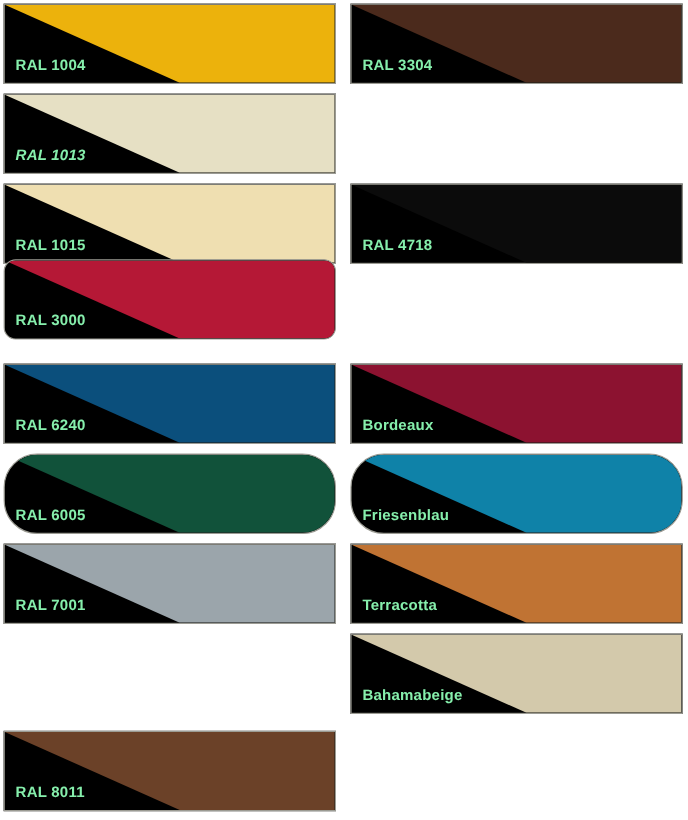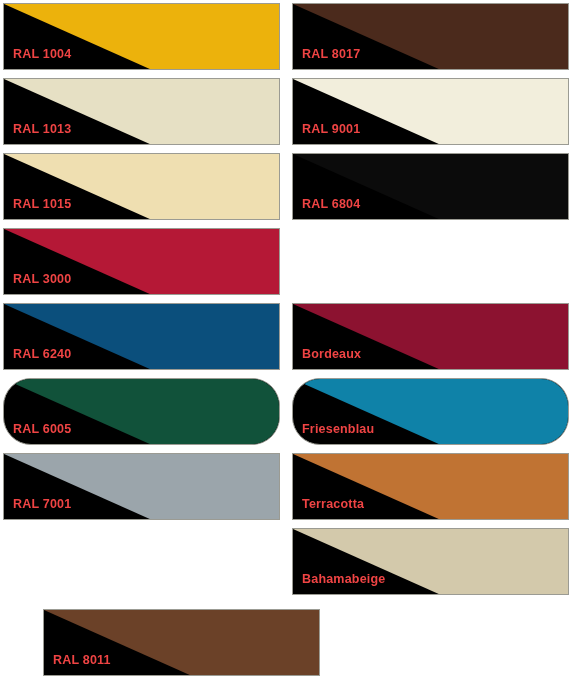--- a/index.html
+++ b/index.html
@@ -33,41 +33,41 @@
   .swatch-color {
     position: absolute;
     inset: 0;
     
     clip-path: polygon(0% 0%, 100% 0%, 100% 100%, 53% 100%);
   }
   .swatch-label {
     position: absolute;
     left: 9px;
     bottom: 9px;
-    color: #ef4444;
+    color: #86efac;
     font-size: 12.5px;
     font-weight: bold;
     letter-spacing: 0.2px;
     line-height: 1;
     white-space: nowrap;
     text-shadow: 0 0 1px rgba(0,0,0,0.85);
   }
   
   .col-left  { left: 3px; }
   .col-right { left: 292px; }
   
   .row-0 { top: 3px; }
-  .row-1 { top: 78px; }
+  .row-1 { top: 78px; font-style: italic; }
   .row-2 { top: 153px; padding-left: 28px; }
-  .row-3 { top: 228px; }
+  .row-3 { top: 216px; border-radius: 10px; }
   .row-4 { top: 303px; }
   .row-5 { top: 378px; border-radius: 28px; }
   .row-6 { top: 453px; padding-left: 29px; }
   .row-7 { top: 528px; }
-  .row-8 { top: 609px; margin-left: 40px; }
+  .row-8 { top: 609px; }
 </style>
 </head>
 <body>
 
 <div id="swatch-grid">
 
   <div class="swatch col-left row-0">
     <div class="swatch-color" style="background-color: rgb(236, 178, 12);"></div>
     <span class="swatch-label">RAL 1004</span>
   </div>
@@ -95,29 +95,25 @@
     <div class="swatch-color" style="background-color: rgb(155, 165, 171);"></div>
     <span class="swatch-label">RAL 7001</span>
   </div>
   <div class="swatch col-left row-8">
     <div class="swatch-color" style="background-color: rgb(107, 65, 40);"></div>
     <span class="swatch-label">RAL 8011</span>
   </div>
 
   <div class="swatch col-right row-0">
     <div class="swatch-color" style="background-color: rgb(75, 42, 28);"></div>
-    <span class="swatch-label">RAL 8017</span>
-  </div>
-  <div class="swatch col-right row-1">
-    <div class="swatch-color" style="background-color: rgb(242, 238, 220);"></div>
-    <span class="swatch-label">RAL 9001</span>
+    <span class="swatch-label">RAL 3304</span>
   </div>
   <div class="swatch col-right row-2">
     <div class="swatch-color" style="background-color: rgb(11, 11, 11);"></div>
-    <span class="swatch-label">RAL 6804</span>
+    <span class="swatch-label">RAL 4718</span>
   </div>
   <div class="swatch col-right row-5">
     <div class="swatch-color" style="background-color: rgb(15, 130, 168);"></div>
     <span class="swatch-label">Friesenblau</span>
   </div>
   <div class="swatch col-right row-4">
     <div class="swatch-color" style="background-color: rgb(140, 18, 48);"></div>
     <span class="swatch-label">Bordeaux</span>
   </div>
   <div class="swatch col-right row-6">

